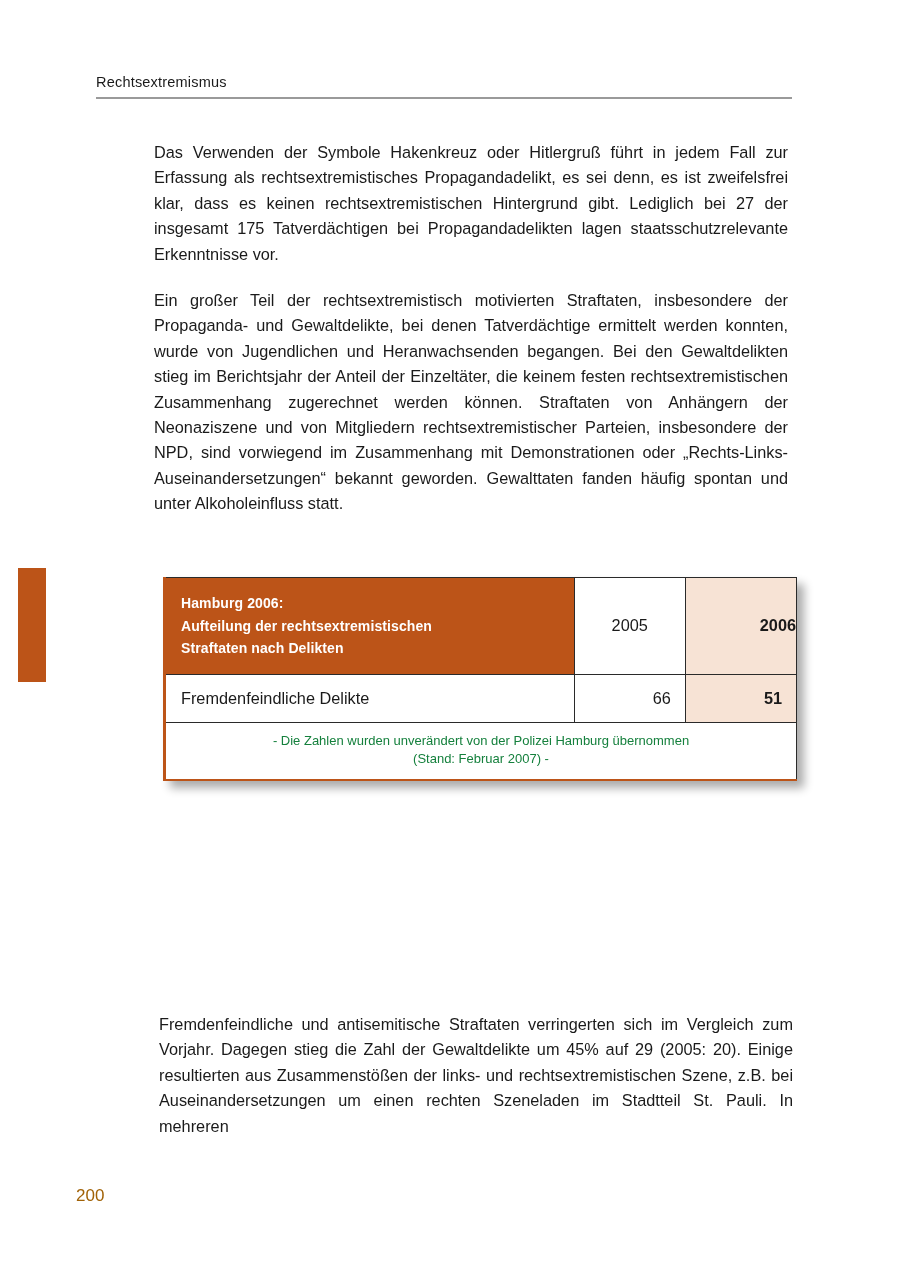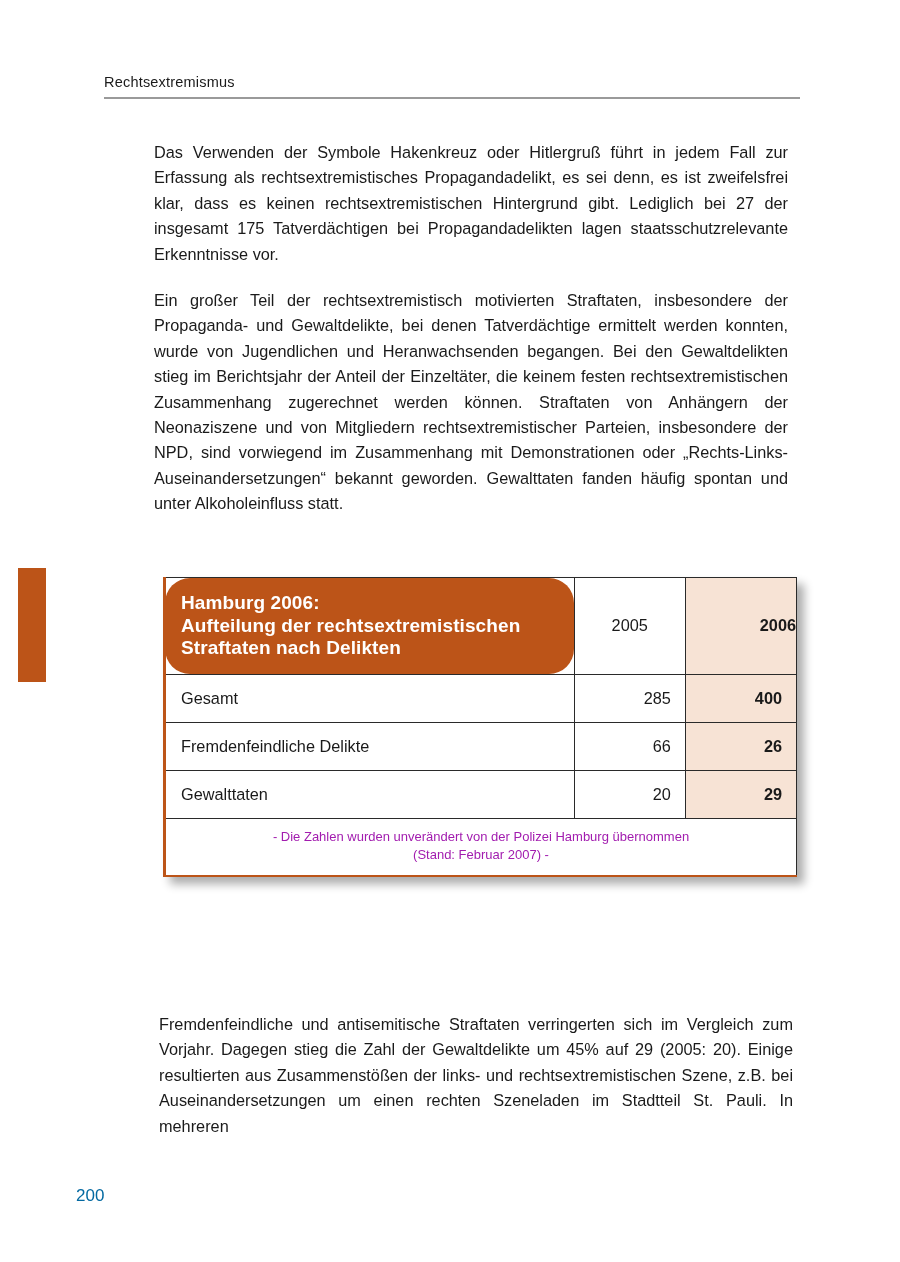--- a/index.html
+++ b/index.html
@@ -12,21 +12,21 @@
     background: #ffffff;
     font-family: "Liberation Sans", sans-serif;
     color: #1a1a1a;
     position: relative;
     overflow: hidden;
   }
 
   
   .running-head {
     position: absolute;
-    left: 104px;
+    left: 96px;
     top: 74px;
     width: 696px;
   }
   .running-head-text {
     font-size: 14.5px;
     letter-spacing: 0.2px;
     color: #1a1a1a;
     padding-bottom: 7px;
   }
   .head-rule {
@@ -91,27 +91,26 @@
     padding: 0;
     vertical-align: middle;
   }
   .col-label { width: 409px; }
   .col-2005  { width: 111px; }
   .col-2006  { width: 111px; }
 
   thead th.hdr-title {
     background: #bc5418;
     color: #ffffff;
-    font-size: 19px;
+    font-size: 14px;
     font-weight: bold;
     line-height: 22.5px;
     text-align: left;
     padding: 14px 0 14px 15px;
     letter-spacing: 0.1px;
-    border-radius: 25px;
   }
   thead th.hdr-2005 {
     background: #ffffff;
     color: #1a1a1a;
     font-size: 16.3px;
     font-weight: normal;
     text-align: center;
   }
   thead th.hdr-2006 {
     background: #f7e3d5;
@@ -140,40 +139,40 @@
     padding-right: 14px;
     background: #f7e3d5;
   }
 
   tfoot td.note-cell {
     background: #ffffff;
     font-size: 13px;
     line-height: 18.5px;
     text-align: center;
     padding: 9px 10px 10px 10px;
-    color: #a21caf;
+    color: #15803d;
     border-top: 1px solid #2a2a2a;
   }
   .note-line { display: block; }
 
   
   .closing-col {
     position: absolute;
     left: 159px;
     top: 1012px;
     width: 634px;
   }
 
   
   .folio {
     position: absolute;
     left: 76px;
     top: 1186px;
     font-size: 17px;
-    color: #0369a1;
+    color: #a16207;
   }
 </style>
 </head>
 <body>
 
 <div class="running-head">
   <div class="running-head-text">Rechtsextremismus</div>
   <div class="head-rule"></div>
 </div>
 
@@ -200,33 +199,23 @@
           <span class="note-line">Hamburg 2006:</span>
           <span class="note-line">Aufteilung der rechtsextremistischen</span>
           <span class="note-line">Straftaten nach Delikten</span>
         </th>
         <th class="hdr-2005">2005</th>
         <th class="hdr-2006">2006</th>
       </tr>
     </thead>
     <tbody>
       <tr>
-        <td class="cell-label">Gesamt</td>
-        <td class="cell-2005">285</td>
-        <td class="cell-2006">400</td>
-      </tr>
-      <tr>
         <td class="cell-label">Fremdenfeindliche Delikte</td>
         <td class="cell-2005">66</td>
-        <td class="cell-2006">26</td>
-      </tr>
-      <tr>
-        <td class="cell-label">Gewalttaten</td>
-        <td class="cell-2005">20</td>
-        <td class="cell-2006">29</td>
+        <td class="cell-2006">51</td>
       </tr>
     </tbody>
     <tfoot>
       <tr>
         <td class="note-cell" colspan="3">
           <span class="note-line">- Die Zahlen wurden unverändert von der Polizei Hamburg übernommen</span>
           <span class="note-line">(Stand: Februar 2007) -</span>
         </td>
       </tr>
     </tfoot>

